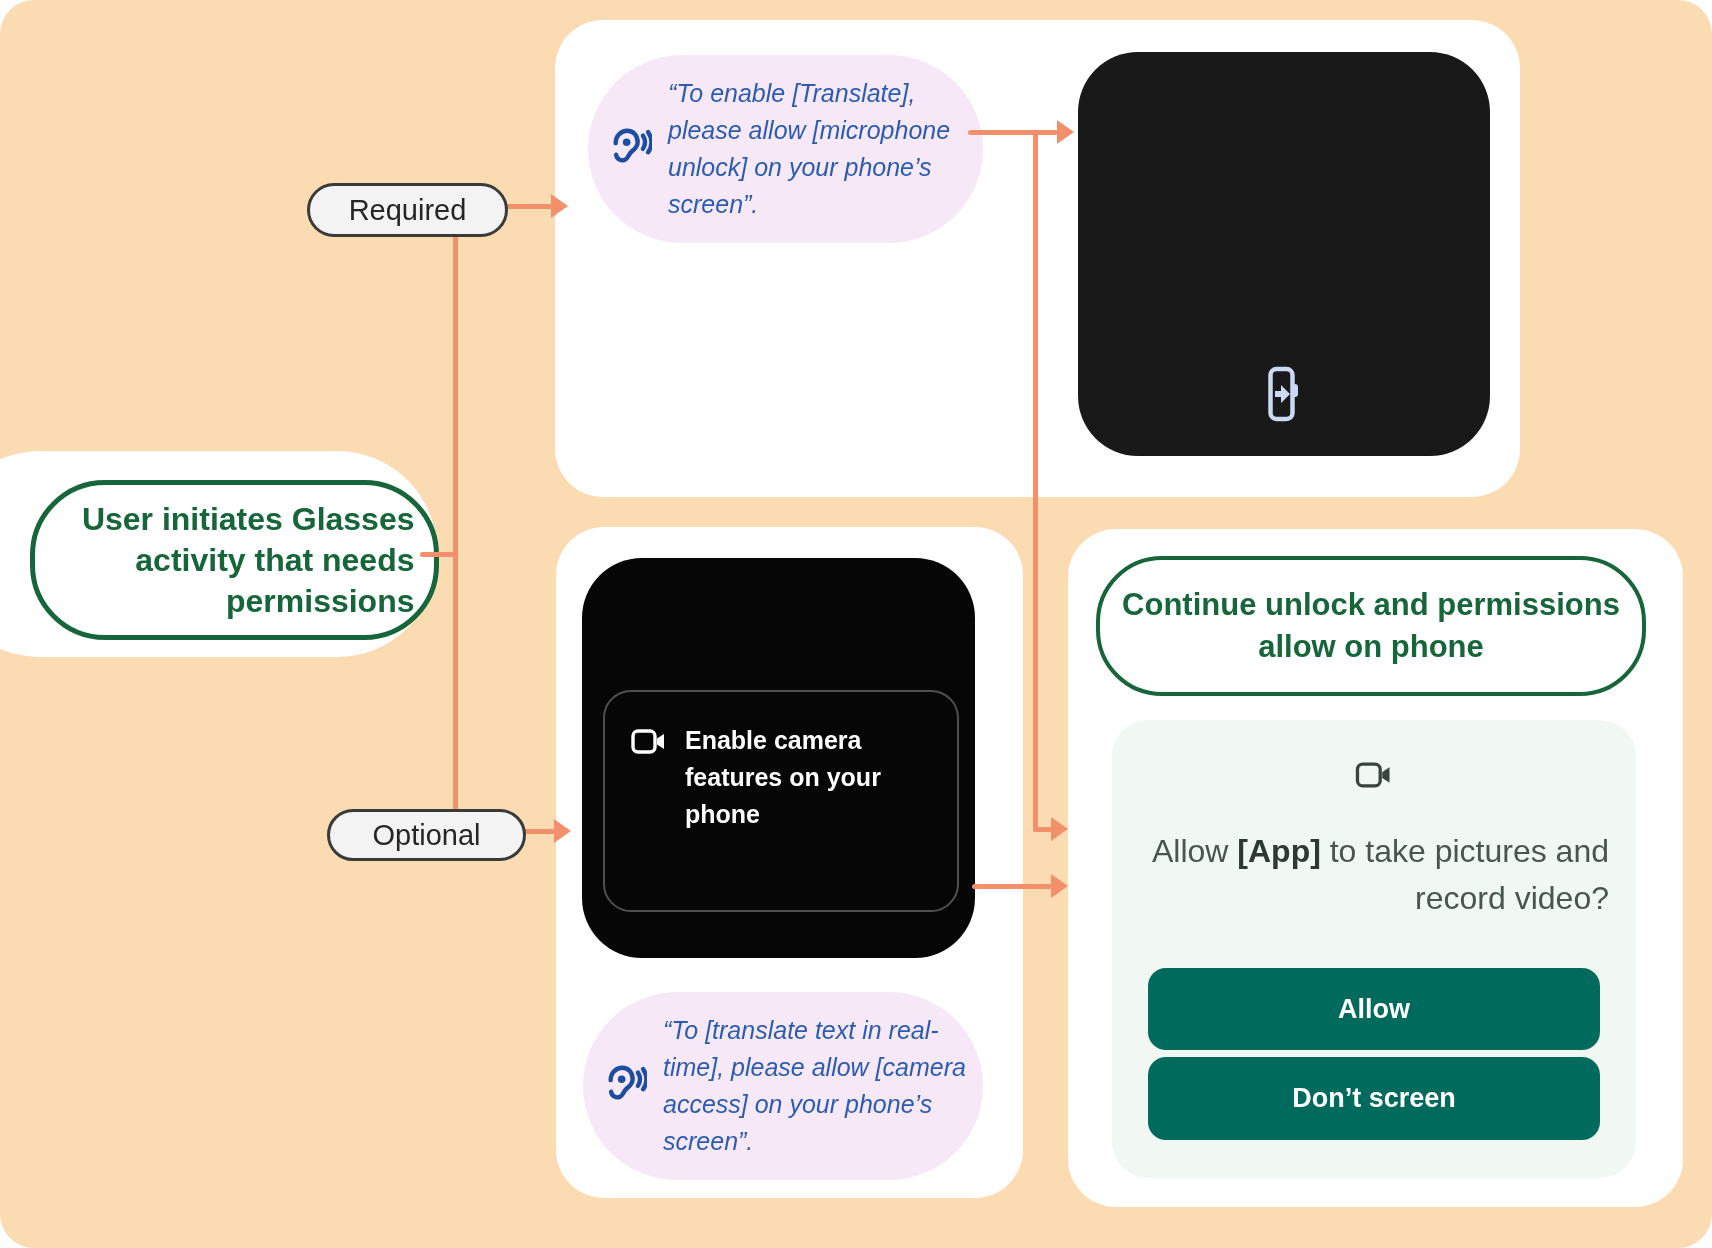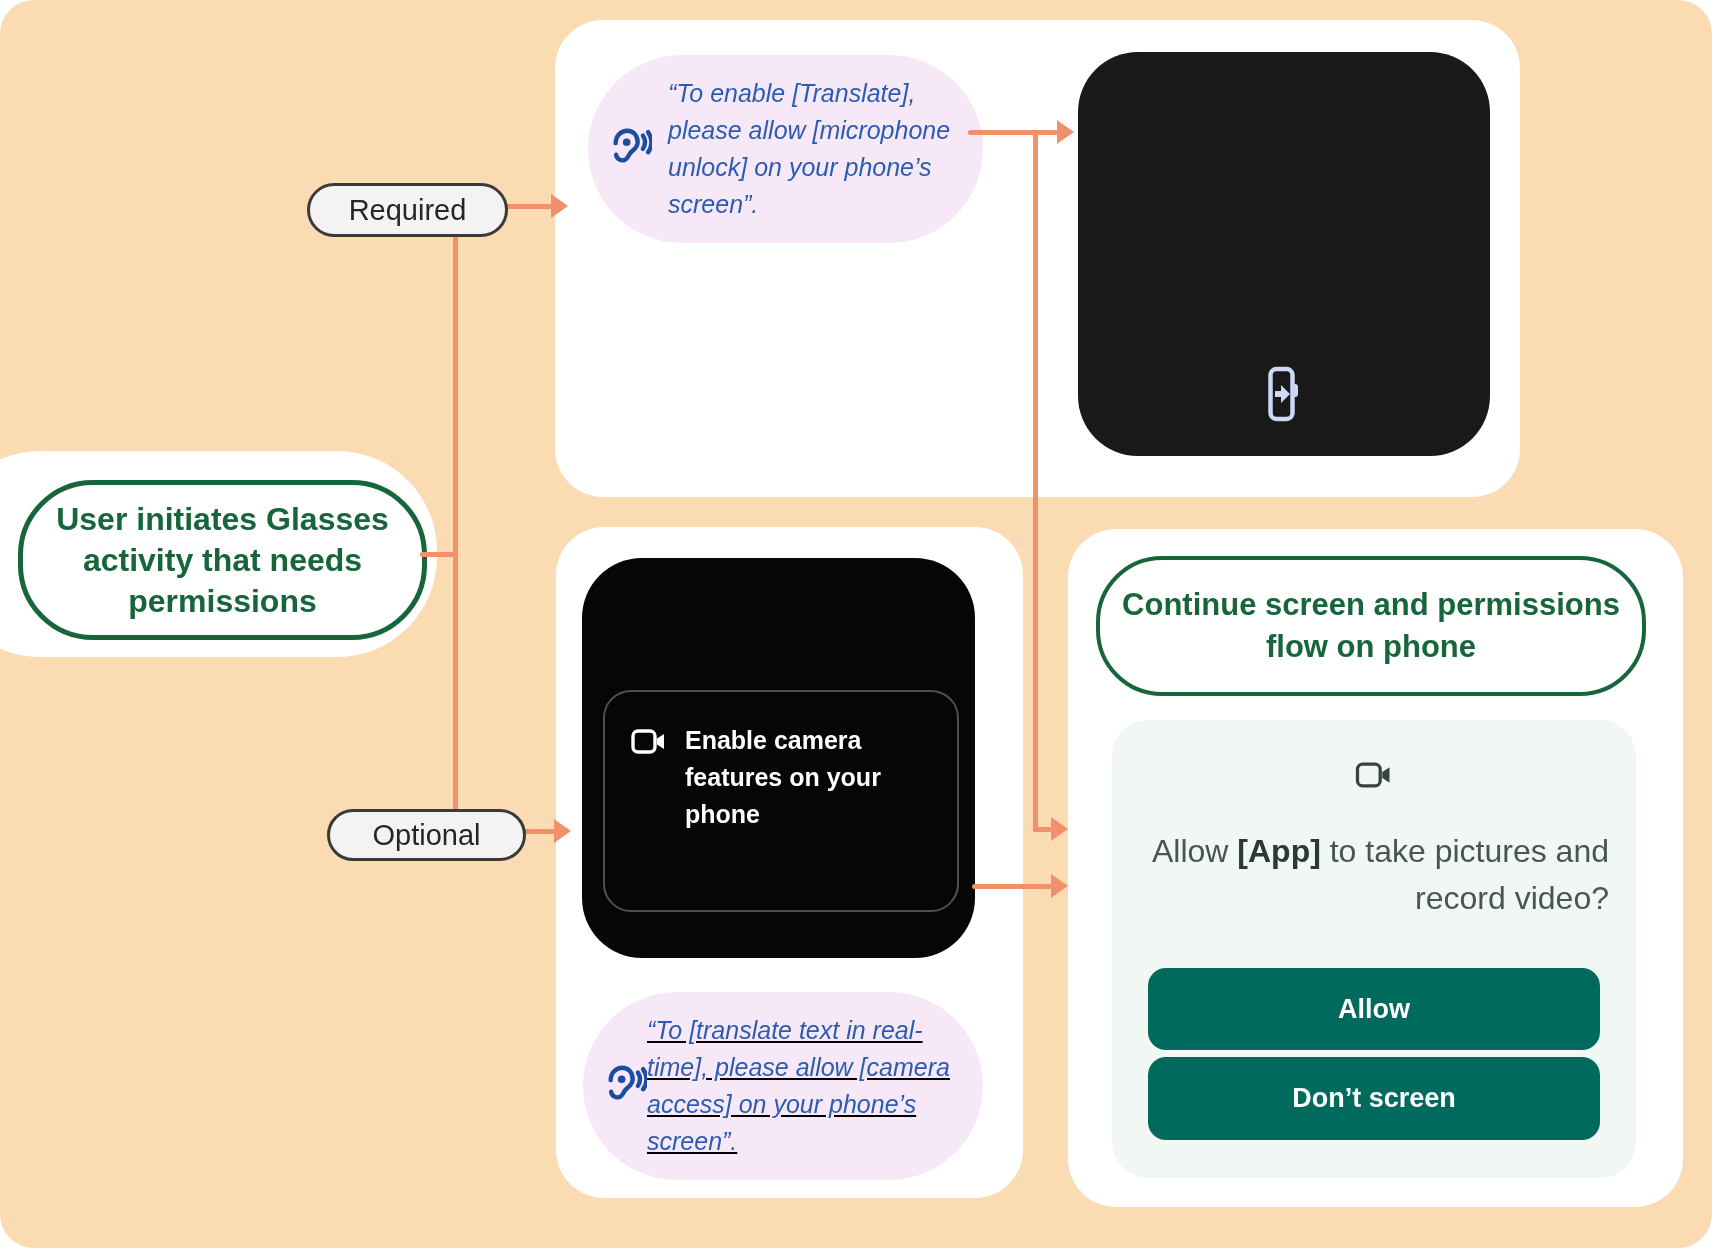--- a/index.html
+++ b/index.html
@@ -67,21 +67,21 @@
     <div class="line" style="left:968px;top:130px;width:90px;height:5px;"></div>
     <div class="arrowhead" style="left:1057px;top:120px;"></div>
 
     <div class="line" style="left:1033px;top:130px;width:5px;height:702px;"></div>
     <div class="line" style="left:1033px;top:827px;width:19px;height:5px;"></div>
     <div class="arrowhead" style="left:1051px;top:817px;"></div>
 
     <div class="line" style="left:972px;top:884px;width:80px;height:5px;"></div>
     <div class="arrowhead" style="left:1051px;top:874px;"></div>
 
-    <div class="green-node" style="left:18px;top:480px;width:399px;height:150px;border-radius:75px;">
+    <div class="green-node" style="left:30px;top:480px;width:399px;height:150px;border-radius:75px;text-align:right;">
       <div style="width:360px;font-size:32px;line-height:41px;">User initiates Glasses activity that needs permissions</div>
     </div>
 
     <div class="tag-pill" style="left:327px;top:809px;width:193px;height:46px;">
       <span>Optional</span>
     </div>
     <div class="tag-pill" style="left:307px;top:183px;width:195px;height:48px;">
       <span>Required</span>
     </div>
 
@@ -116,36 +116,36 @@
             <rect x="2" y="4" width="22" height="21" rx="5" fill="none" stroke="#fff" stroke-width="3.4"></rect>
             <path d="M26 11.5 L33 7 V22 L26 17.5 Z" fill="#fff"></path>
           </svg>
         </span>
         <div class="txt">
           <div>Enable camera features on your phone</div>
         </div>
       </div>
     </div>
 
-    <div class="bubble" style="left:583px;top:992px;width:400px;height:188px;padding-left:20px;box-sizing:border-box;text-decoration:underline;">
+    <div class="bubble" style="left:583px;top:992px;width:400px;height:188px;padding-left:20px;box-sizing:border-box;gap:16px;">
       <span class="ear">
         <svg width="44" height="42" viewBox="0 0 46 42">
           <g stroke="var(--ear-icon,#1D4DA1)" stroke-width="4.6" fill="none" stroke-linecap="round">
             <path d="M8 17 C8 9 14 4 20 4 C27 4 31 9.5 31 16 C31 22 26 24 23.5 27 C21.5 29.5 21 33 17.5 34.5 C13.5 36 9 33.5 8.5 29"></path>
             <path d="M36.5 9 q4.5 7 0 14"></path>
             <path d="M42 5.5 q7 10.5 0 21"></path>
           </g>
           <circle cx="19.5" cy="16" r="4" fill="var(--ear-icon,#1D4DA1)"></circle>
         </svg>
       </span>
       <div class="txt" style="width:312px;">“To [translate text in real-time], please allow [camera access] on your phone’s screen”.</div>
     </div>
 
     <div class="green-node" style="left:1096px;top:556px;width:542px;height:132px;border-radius:66px;border-width:4px;">
-      <div style="width:512px;font-size:31px;line-height:42px;">Continue screen and permissions flow on phone</div>
+      <div style="width:512px;font-size:31px;line-height:42px;">Continue unlock and permissions allow on phone</div>
     </div>
 
     <div class="mint" style="left:1112px;top:720px;width:524px;height:458px;">
       <span style="position:absolute;left:50%;top:40px;transform:translateX(-50%);">
         <svg width="38" height="31" viewBox="0 0 36 30">
           <rect x="2" y="4" width="22" height="21" rx="5" fill="none" stroke="#3A443E" stroke-width="3.2"></rect>
           <path d="M26 11.5 L33 7 V22 L26 17.5 Z" fill="#3A443E"></path>
         </svg>
       </span>
       <div class="perm-title" style="left:27px;top:108px;width:470px;">

